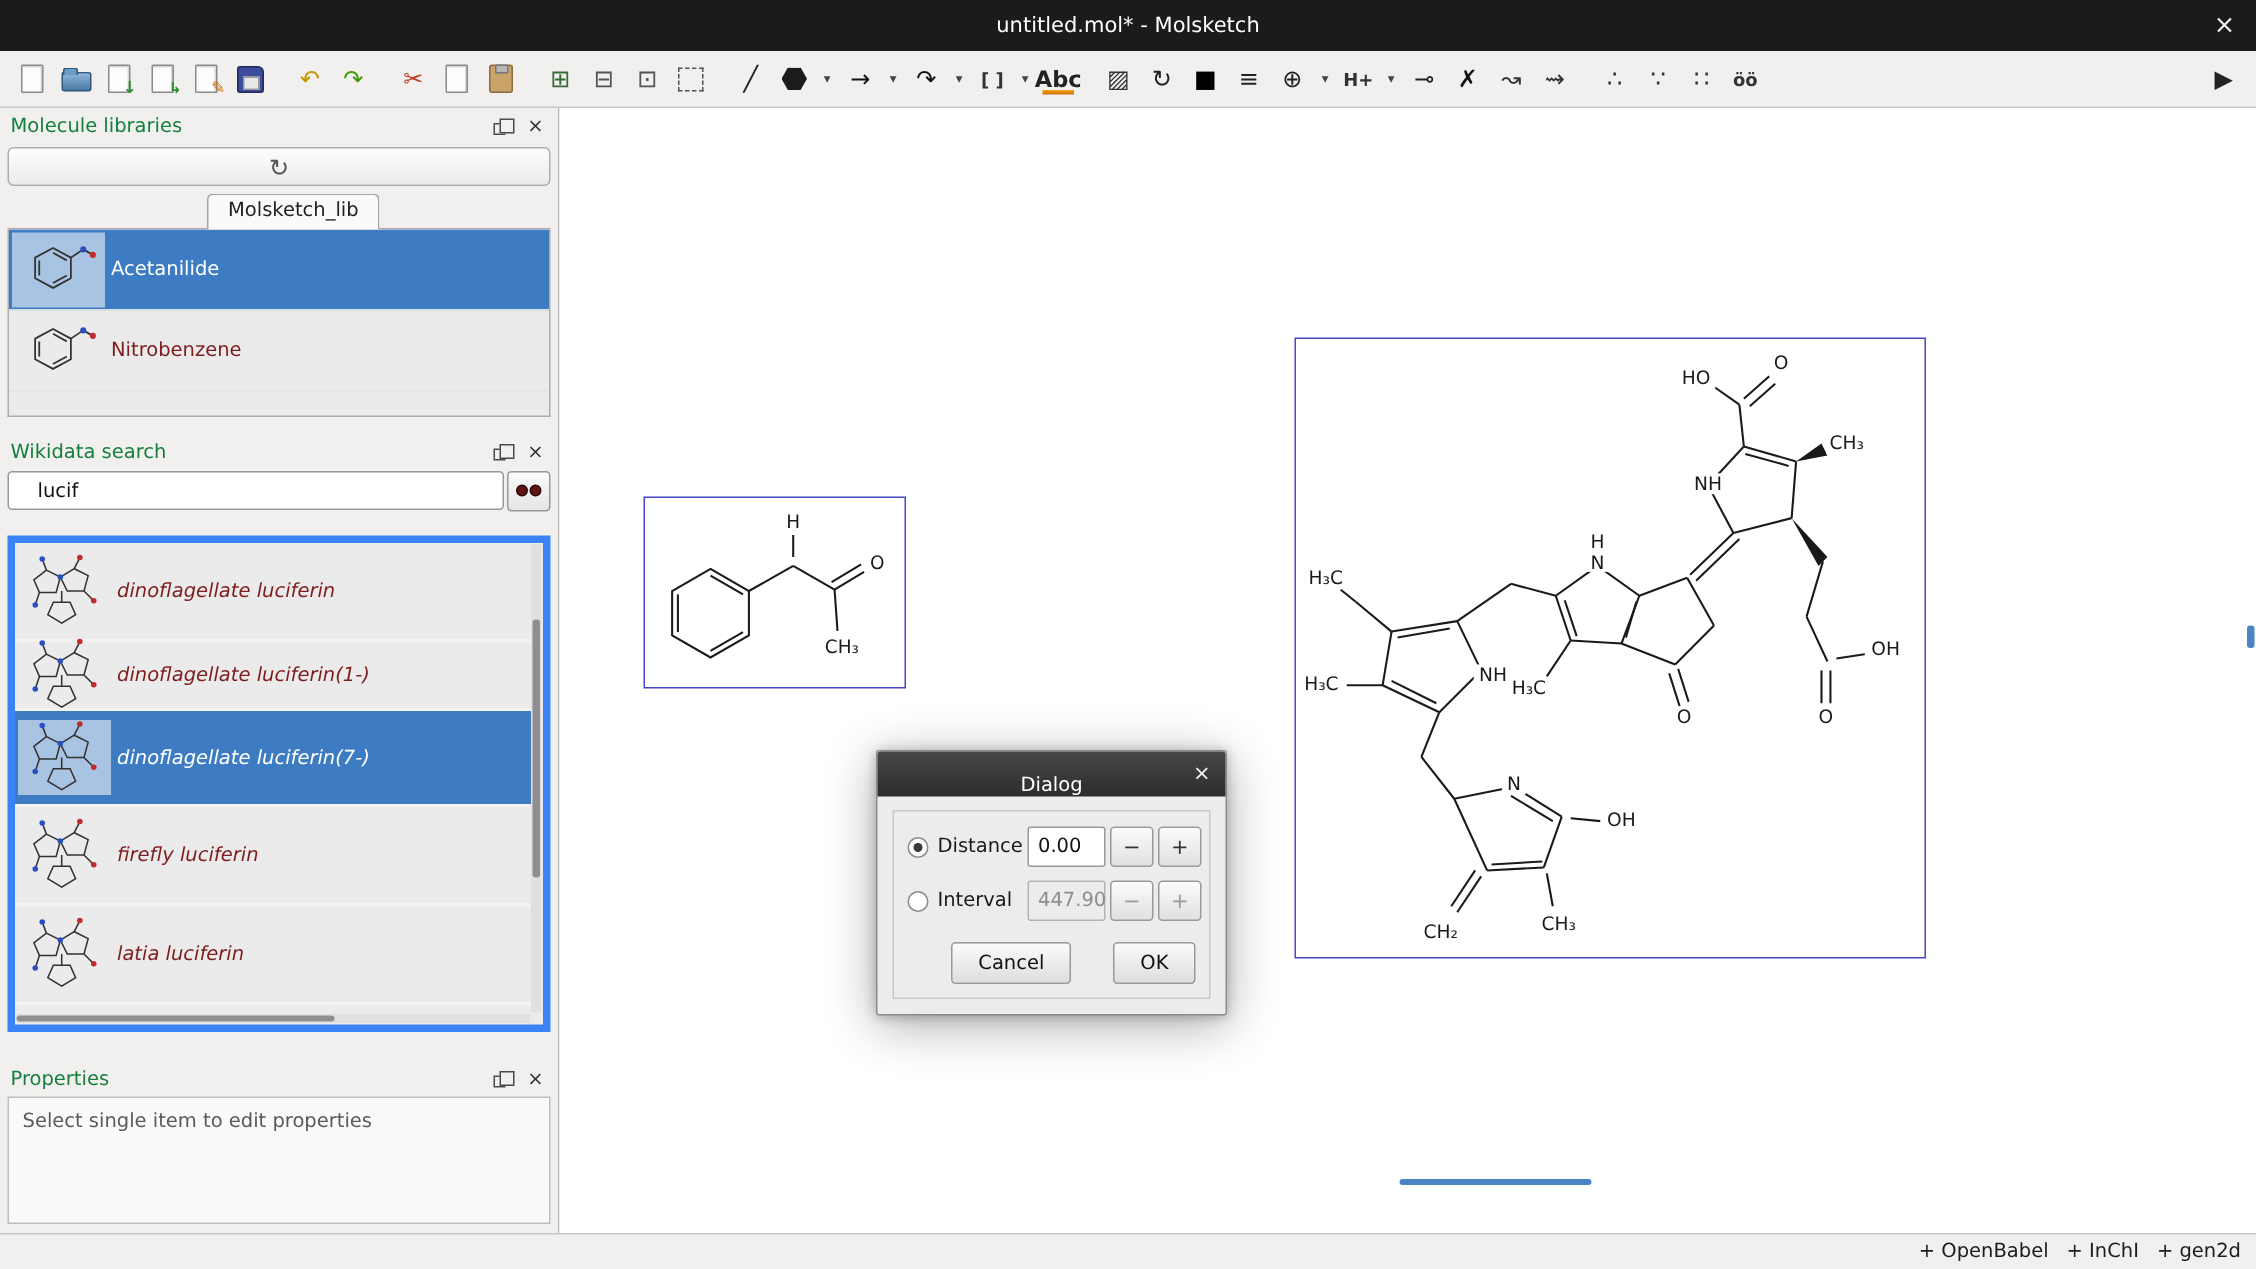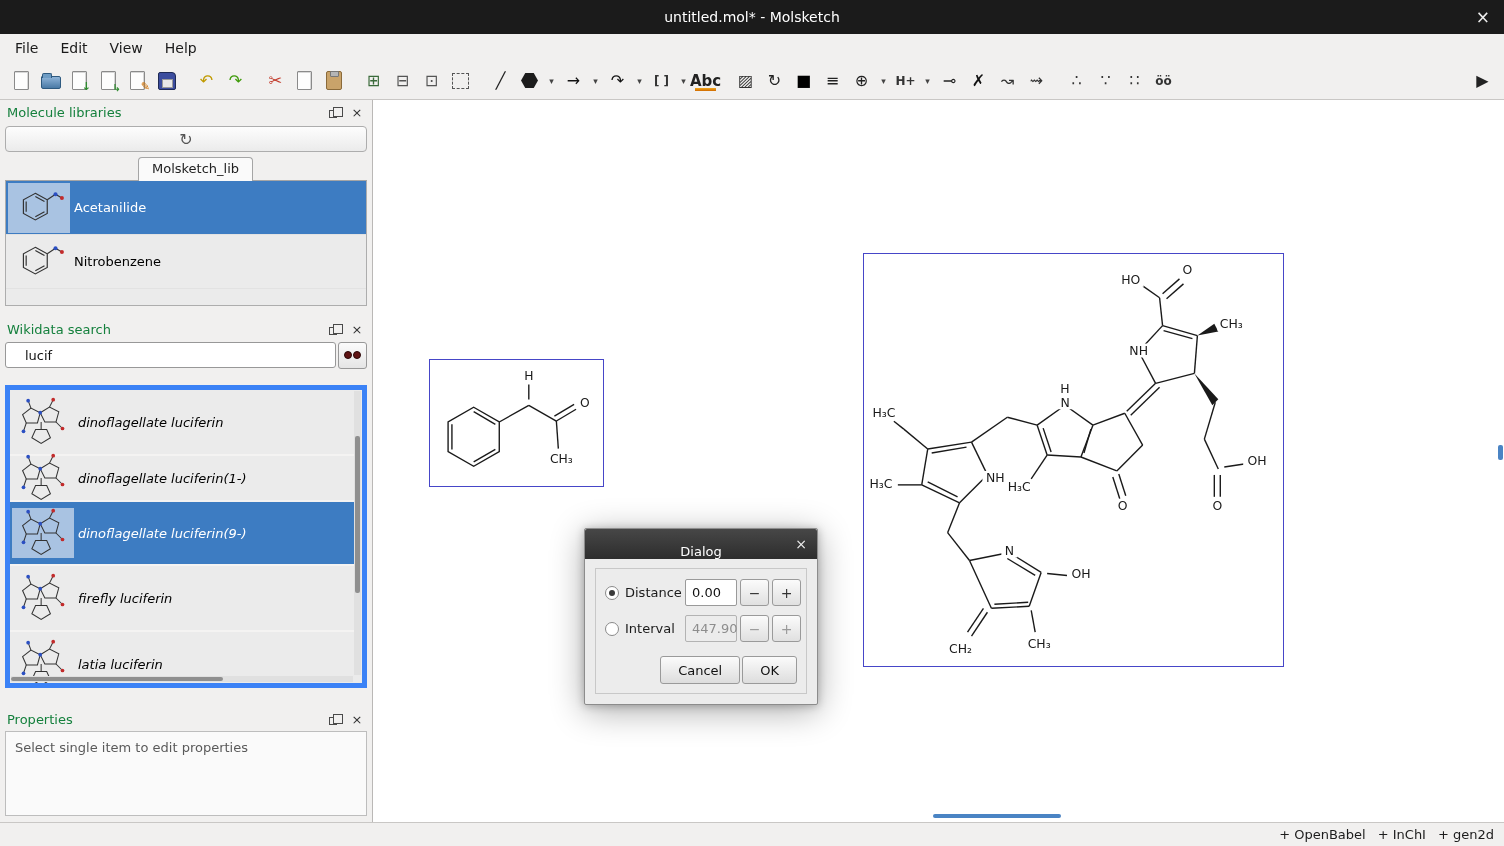--- a/index.html
+++ b/index.html
@@ -53,21 +53,21 @@
 
   .dock-libraries { height:206px; flex:none; display:flex; flex-direction:column; }
   .refresh-btn { height:26px; margin:2px 5px 4px; background:linear-gradient(#fdfdfd,#ebebeb); border:1px solid #adadad; border-radius:4px; display:flex; align-items:center; justify-content:center; color:#555; font-size:16px; flex:none; }
   .tab-row { height:25px; display:flex; padding-left:133px; border-bottom:1px solid #a5a5a5; flex:none; margin:0 5px; }
   .tab { background:#fafafa; border:1px solid #a5a5a5; border-bottom:none; border-radius:4px 4px 0 0; padding:3px 13px 0; font-size:13px; color:#222; position:relative; top:1px; }
   .lib-list { margin:0 5px; border:1px solid #adadad; border-top:none; background:#ebebeb; flex:1; overflow:hidden; }
   .lib-item { height:54px; display:flex; align-items:center; background:#ebebeb; border-bottom:1px solid #e2e2e2; }
   .lib-item.selected { background:#3d7cc2; }
   .thumb { width:62px; height:50px; margin:2px 4px 2px 2px; display:flex; align-items:center; justify-content:center; flex:none; }
   .lib-item.selected .thumb, .wiki-item.selected .thumb { background:#a9c3e2; }
-  .lib-label, .wiki-label { color:#000000; }
+  .lib-label, .wiki-label { color:#7f1d1d; }
   .lib-item.selected .lib-label, .wiki-item.selected .wiki-label { color:#fff; }
 
   .splitter1 { height:11px; flex:none; }
   .splitter2 { height:7px; flex:none; }
 
   .dock-wikidata { flex:1; display:flex; flex-direction:column; min-height:0; }
   .search-row { height:32px; display:flex; align-items:center; padding:0 5px 4px; gap:2px; flex:none; }
   .search-input { flex:1; height:26px; border:1px solid #989898; border-radius:3px; background:#fff; padding:0 19px; font-family:inherit; font-size:13px; color:#111; }
   .search-btn { width:29px; height:27px; flex:none; background:linear-gradient(#fbfbfb,#e5e5e5); border:1px solid #989898; border-radius:3px; display:flex; align-items:center; justify-content:center; gap:1px; }
   .binoc-dot { width:8px; height:8px; border-radius:50%; background:#601414; border:1px solid #2a0808; }
@@ -99,48 +99,38 @@
   .dialog-close { position:absolute; right:10px; top:0; height:30px; display:flex; align-items:center; color:#eee; font-size:14px; }
   .dialog-panel { margin:9px 10px 10px; border:1px solid #c8c8c8; padding:10px 9px 9px; }
   .spin-row { display:flex; align-items:center; margin-bottom:9px; }
   .radio { width:14px; height:14px; border-radius:50%; border:1px solid #8a8a8a; background:#fff; margin-right:6px; position:relative; flex:none; }
   .spin-row.selected .radio::after { content:""; position:absolute; left:3px; top:3px; right:3px; bottom:3px; border-radius:50%; background:#3a3a3a; }
   .spin-label { width:56px; flex:none; color:#1a1a1a; }
   .spin-value { width:52px; height:27px; background:#fff; border:1px solid #9a9a9a; border-radius:2px; display:flex; align-items:center; padding-left:6px; margin-left:4px; flex:none; color:#111; }
   .spin-btn { width:29px; height:27px; margin-left:3px; flex:none; background:linear-gradient(#fbfbfb,#e0e0e0); border:1px solid #9a9a9a; border-radius:3px; display:flex; align-items:center; justify-content:center; font-size:14px; color:#333; }
   .spin-row.disabled .spin-value { background:#ececec; color:#8d8d8d; border-color:#b3b3b3; }
   .spin-row.disabled .spin-btn { color:#9a9a9a; }
-  .dialog-buttons { display:flex; justify-content:flex-end; gap:2px; padding-top:5px; }
+  .dialog-buttons { display:flex; justify-content:flex-end; gap:28px; padding-top:5px; }
   .dlg-btn { height:28px; padding:0 17px; display:flex; align-items:center; justify-content:center; background:linear-gradient(#fbfbfb,#dddddd); border:1px solid #9a9a9a; border-radius:3px; color:#111; }
 
   
   .statusbar { height:24px; flex:none; background:#f1f0ef; border-top:1px solid #c9c7c5; display:flex; align-items:center; justify-content:flex-end; gap:12px; padding:0 10px; color:#1c1c1c; }
 
   svg text { font-family:"DejaVu Sans","Liberation Sans",sans-serif; }
 </style>
 </head>
 <body>
 
 <div class="window">
 
   <div class="titlebar">
     <span>untitled.mol* - Molsketch</span>
     <span class="win-close">×</span>
   </div>
 
-  <div class="menubar">
-
-      <span class="menu-item">File</span>
-
-      <span class="menu-item">Edit</span>
-
-      <span class="menu-item">View</span>
-
-      <span class="menu-item">Help</span>
-    </div>
 
   <div class="toolbar">
       <span class="tbtn icon-paper"></span>
       <span class="tbtn icon-folder"></span>
       <span class="tbtn icon-paper icon-paper-save"></span>
       <span class="tbtn icon-paper icon-paper-save2"></span>
       <span class="tbtn icon-paper icon-paper-pen"></span>
       <span class="tbtn icon-floppy"></span>
       <span class="tsep"></span>
       <span class="tbtn" style="color: rgb(192, 154, 0);">↶</span>
@@ -329,21 +319,21 @@
                     <line x1="12" y1="29" x2="9" y2="38"></line>
                     <line x1="28" y1="28" x2="28" y2="36"></line>
                   </g>
                   <circle cx="14" cy="5" r="2" fill="#2b4fc2"></circle>
                   <circle cx="41" cy="4" r="2" fill="#c22b2b"></circle>
                   <circle cx="51" cy="35" r="2" fill="#c22b2b"></circle>
                   <circle cx="9" cy="38" r="2" fill="#2b4fc2"></circle>
                   <circle cx="27" cy="18" r="2" fill="#2b4fc2"></circle>
                 </svg>
               </span>
-              <span class="wiki-label">dinoflagellate luciferin(9-)</span>
+              <span class="wiki-label">dinoflagellate luciferin(7-)</span>
             </div>
 
             <div class="wiki-item">
               <span class="thumb">
                 <svg viewBox="0 0 60 56" width="56" height="52">
                   <g stroke="#333" stroke-width="1.1" fill="none">
                     <polygon points="8,20 17,13 27,18 24,29 12,29"></polygon>
                     <polygon points="27,18 37,12 47,17 44,28 32,28"></polygon>
                     <polygon points="22,36 34,36 38,45 28,51 18,45"></polygon>
                     <line x1="17" y1="13" x2="14" y2="5"></line>

